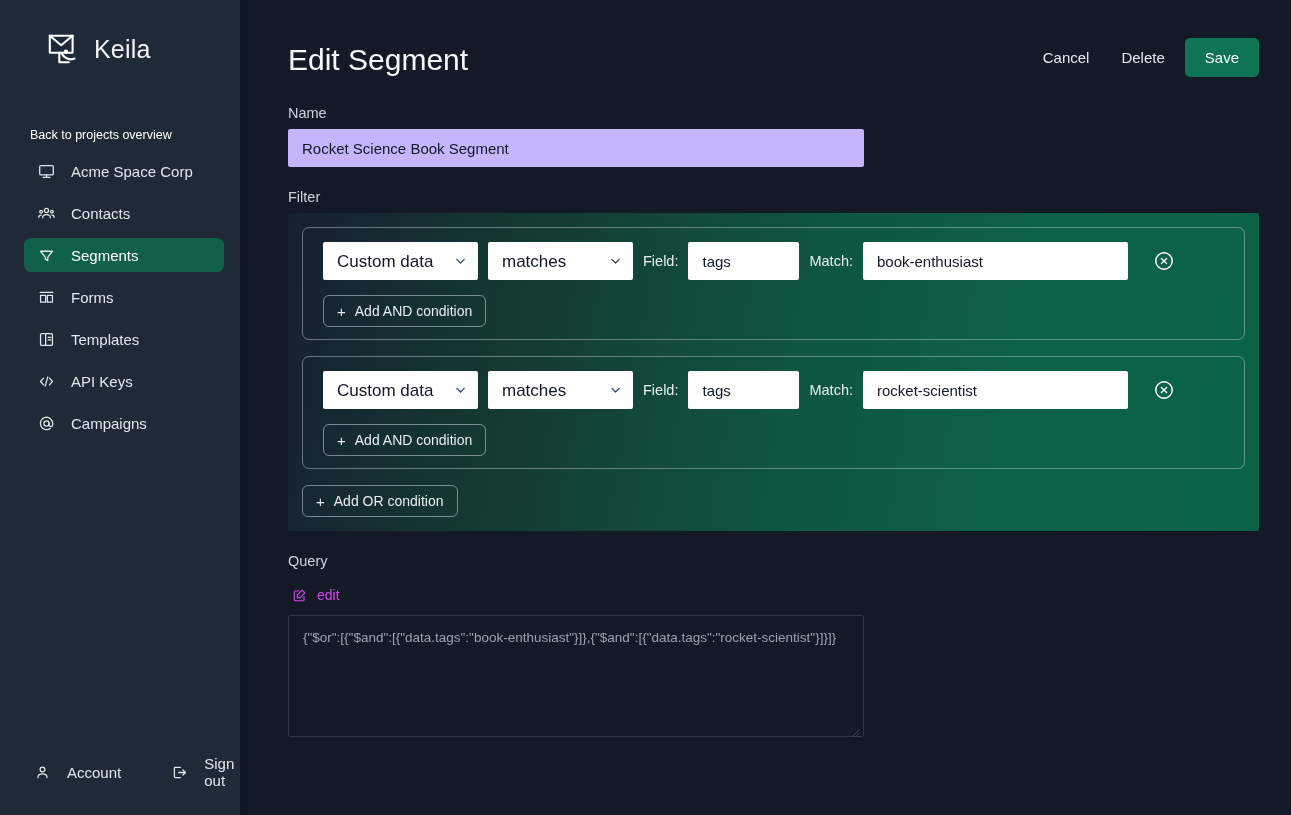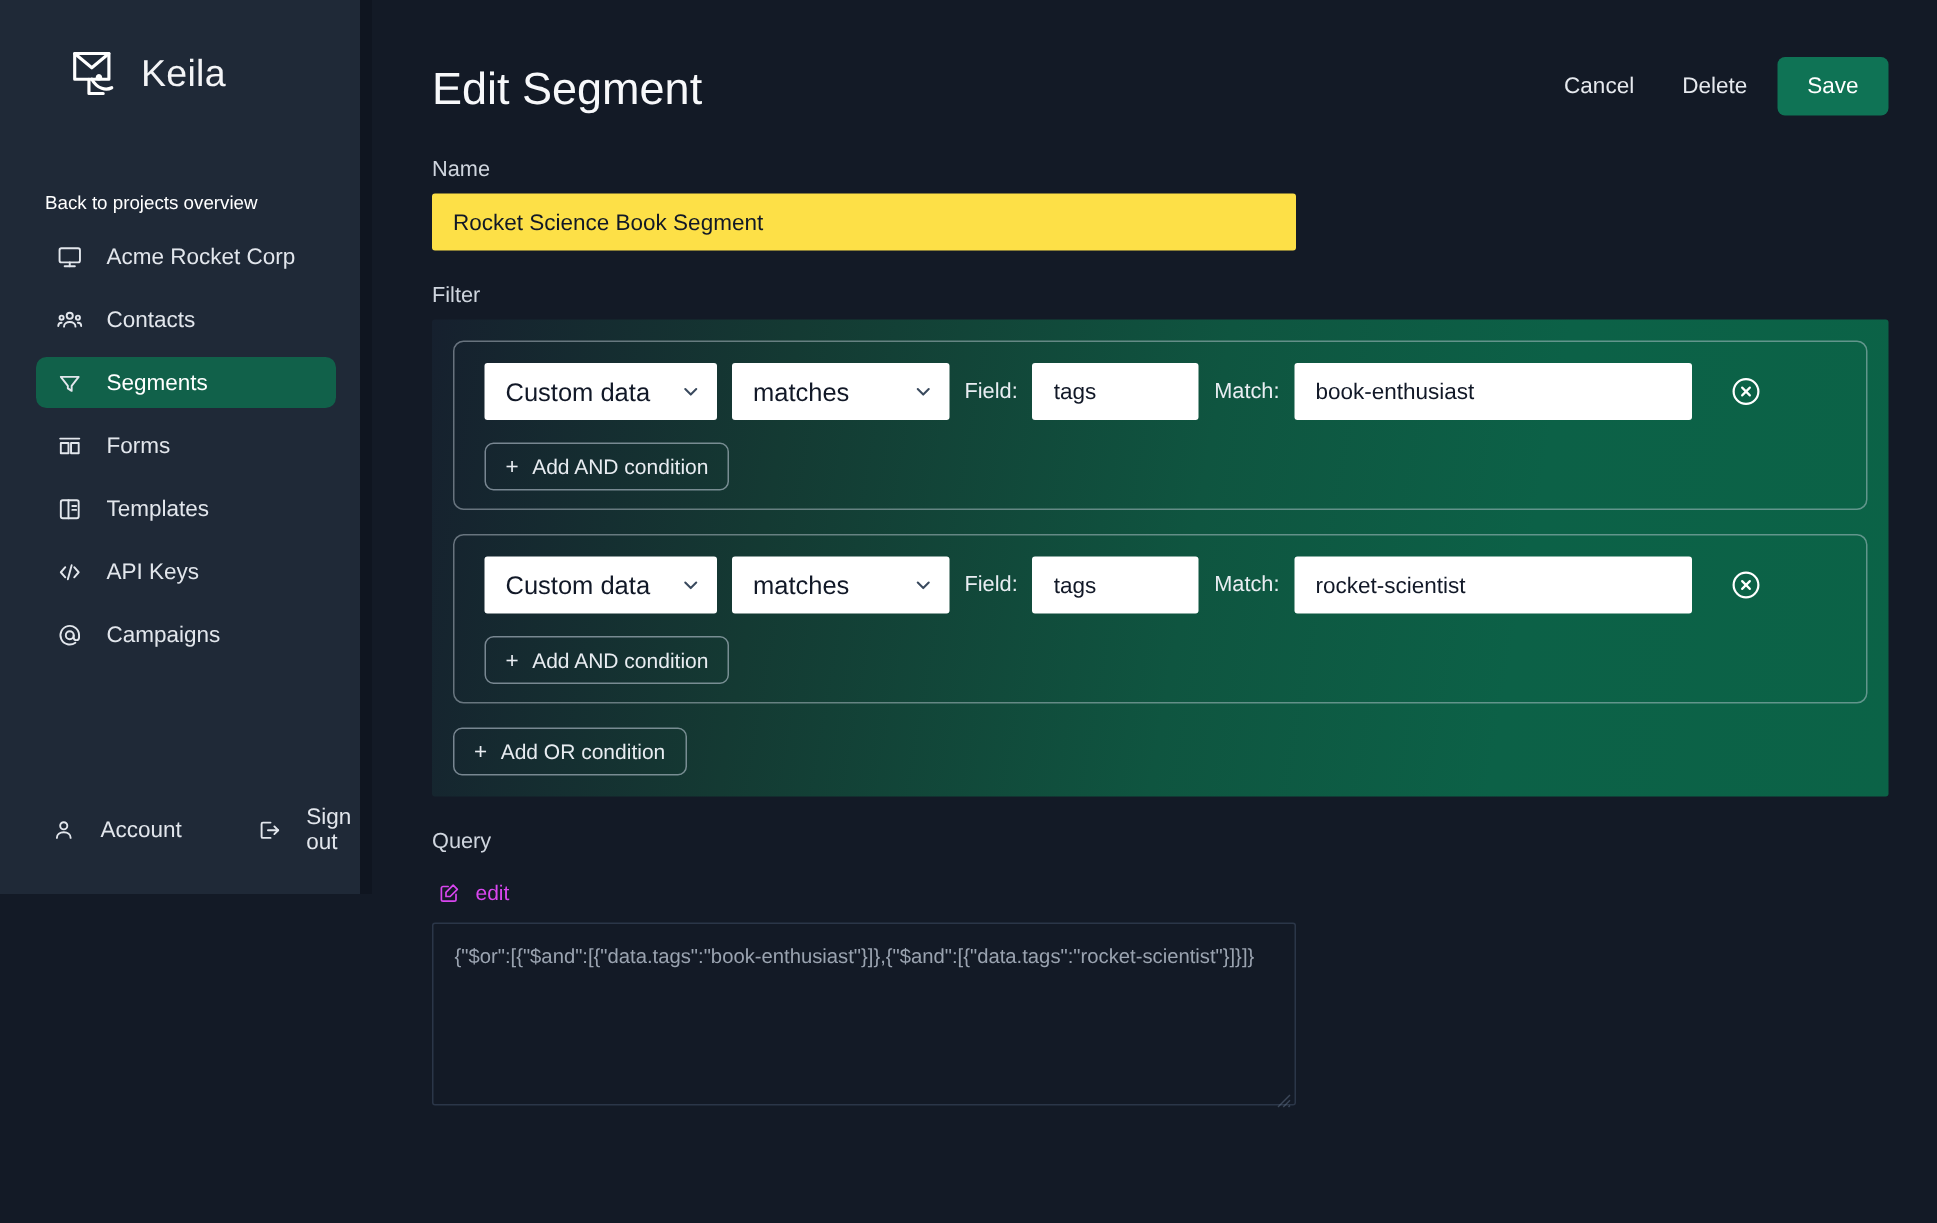--- a/index.html
+++ b/index.html
@@ -6,21 +6,21 @@
   html, body {
     width: 1291px; height: 815px;
     background: #131a26;
     font-family: "Liberation Sans", sans-serif;
     overflow: hidden;
   }
   .app { display: flex; width: 1291px; height: 815px; }
 
   
   .sidebar {
-    width: 248px; min-width: 248px; height: 596px;
+    width: 248px; min-width: 248px; height: 815px;
     background: #1f2937;
     position: relative;
     display: flex; flex-direction: column;
   }
   .sidebar::after {
     content: ""; position: absolute; right: 0; top: 0;
     width: 8px; height: 100%; background: #0f1520;
   }
   .brand {
     display: flex; align-items: center; gap: 10px;
@@ -65,21 +65,21 @@
   }
   .btn-save {
     background: #0f7355; color: #ffffff; border: none;
     font-size: 15px; padding: 11px 20px; border-radius: 5px;
     cursor: pointer; font-family: inherit;
   }
 
   .form { padding: 0 33px 0 40px; margin-top: 28px; }
   .field-label { color: #cfd5de; font-size: 14.5px; margin-bottom: 8px; }
   .name-input {
-    width: 576px; height: 38px; background: #fde047; color: #111827;
+    width: 576px; height: 38px; background: #c4b5fd; color: #111827;
     border: none; border-radius: 2px; font-size: 15px;
     padding: 0 14px; font-family: inherit;
   }
   .filter-label { margin-top: 22px; }
 
   
   .filter-panel {
     width: 971px;
     background: linear-gradient(100deg,#16202e 0%, #143a33 24%, #0f5540 52%, #0c6147 74%, #0b6347 100%);
     border-radius: 2px;
@@ -175,21 +175,21 @@
     <nav class="nav">
 
       <div class="nav-item">
         <span class="ico">
           <svg viewBox="0 0 20 20" fill="none" stroke="currentColor" stroke-width="1.5" stroke-linecap="round" stroke-linejoin="round">
             <rect x="2" y="3" width="16" height="11" rx="1.5"></rect>
               <line x1="10" y1="14" x2="10" y2="17"></line>
               <line x1="6" y1="17" x2="14" y2="17"></line>
           </svg>
         </span>
-        <span>Acme Rocket Corp</span>
+        <span>Acme Space Corp</span>
       </div>
 
       <div class="nav-item">
         <span class="ico">
           <svg viewBox="0 0 20 20" fill="none" stroke="currentColor" stroke-width="1.5" stroke-linecap="round" stroke-linejoin="round">
             <circle cx="10" cy="6.5" r="2.4"></circle>
               <path d="M5.5 15c0-2.3 2-3.6 4.5-3.6s4.5 1.3 4.5 3.6"></path>
             <circle cx="3.6" cy="8" r="1.6"></circle>
               <path d="M1 14.5c0-1.7 1.1-2.6 2.6-2.6"></path>
             <circle cx="16.4" cy="8" r="1.6"></circle>

